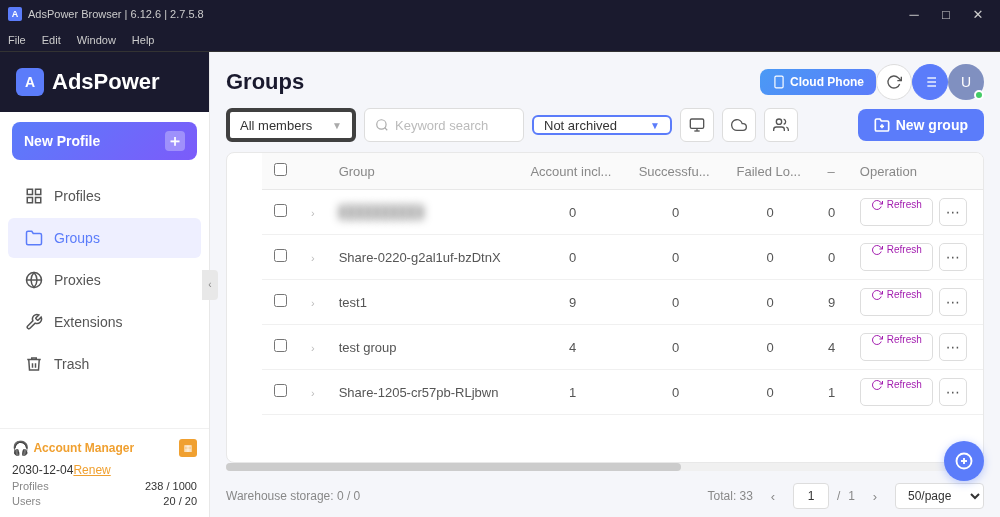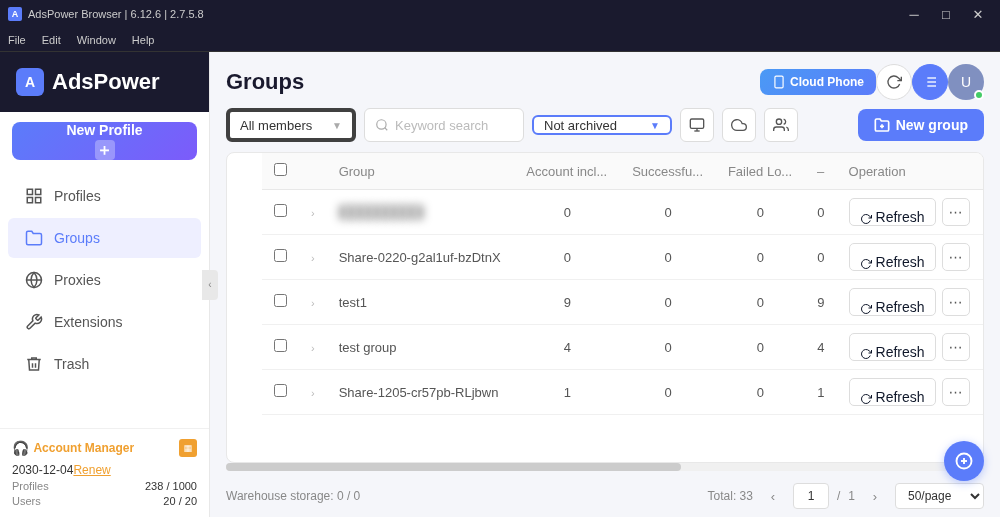--- a/index.html
+++ b/index.html
@@ -71,21 +71,20 @@
       border: none;
       border-radius: 8px;
       height: 38px;
       display: flex;
       align-items: center;
       justify-content: space-between;
       padding: 0 12px;
       cursor: pointer;
       font-size: 14px;
       font-weight: 600;
-      flex-direction: column;
     }
     .new-profile-btn .plus-icon {
       width: 20px; height: 20px;
       background: rgba(255,255,255,0.3);
       border-radius: 4px;
       display: flex; align-items: center; justify-content: center;
       font-size: 16px;
     }
     .nav-items { flex: 1; padding: 4px 0; }
     .nav-item {
@@ -286,25 +285,25 @@
 
     .group-name { color: #555; }
     .group-name-blur { color: transparent; text-shadow: 0 0 8px #aaa; user-select: none; font-size: 12px; }
 
     .operation-cell { display: flex; align-items: center; gap: 6px; }
     .refresh-btn {
       height: 28px;
       border: 1px solid #ddd;
       border-radius: 5px;
       background: #fff;
-      color: #0f172a;
-      font-size: 14px;
+      color: #a21caf;
+      font-size: 10px;
       padding: 0 10px;
       cursor: pointer;
-      display: flex; align-items: flex-end; gap: 4px;
+      display: flex; align-items: flex-start; gap: 4px;
     }
     .more-btn {
       width: 28px; height: 28px;
       border: 1px solid #ddd;
       border-radius: 5px;
       background: #fff;
       display: flex; align-items: center; justify-content: center;
       cursor: pointer;
       color: #555;
       font-size: 14px;

